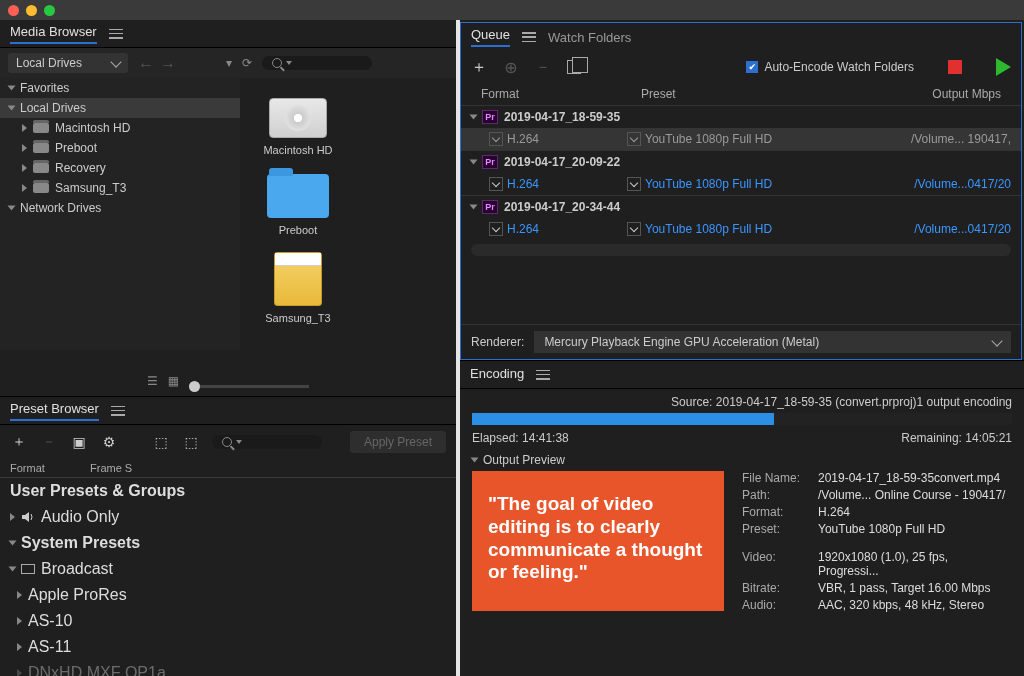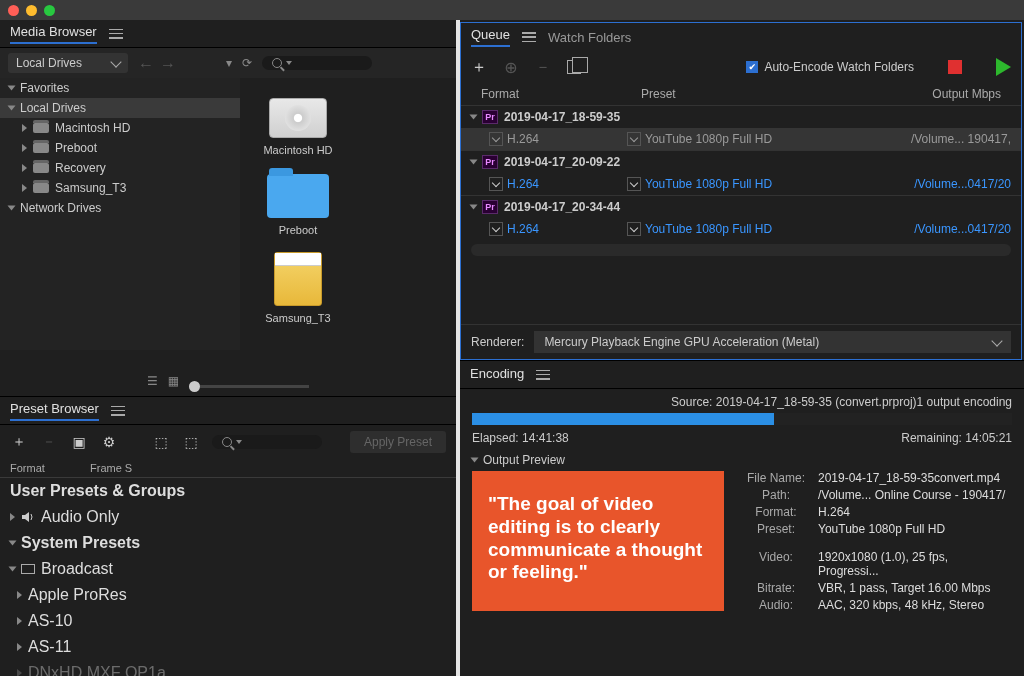--- a/index.html
+++ b/index.html
@@ -95,21 +95,21 @@
 .enc-panel { flex:1; border-top:1px solid #000; padding: 0 0 0 0; display:flex; flex-direction:column; }
 .enc-body { padding: 6px 12px; }
 .src-row { display:flex; justify-content:flex-end; font-size:12px; color:#ccc; margin-bottom:4px; }
 .prog-bar { height:12px; background:#222; position:relative; margin-bottom:6px; }
 .prog-fill { position:absolute; left:0; top:0; bottom:0; width:56%; background:#2b8fe5; }
 .time-row { display:flex; justify-content:space-between; font-size:12px; color:#ccc; margin-bottom:8px; }
 .out-prev-h { display:flex; align-items:center; gap:6px; font-size:12px; color:#ccc; margin-bottom:4px; }
 .prev-area { display:flex; gap:18px; }
 .thumb { width: 252px; height: 140px; background:#e8552b; color:#fff; padding: 22px 16px; font-family: Georgia, serif; font-weight: bold; font-size: 19px; line-height: 1.2; }
 .meta { flex:1; display:grid; grid-template-columns: 76px 1fr; row-gap: 3px; font-size: 12px; }
-.meta .lbl { text-align:center; color:#aaa; padding-right:8px; }
+.meta .lbl { text-align:left; color:#aaa; padding-right:8px; }
 .meta .val { color:#ddd; }
 .meta .gap { grid-column: 1 / -1; height: 8px; }
 
 svg { display:block; }
 </style>
 </head>
 <body>
 
 <div class="traffic-lights">
   <div class="tl tl-r"></div>

